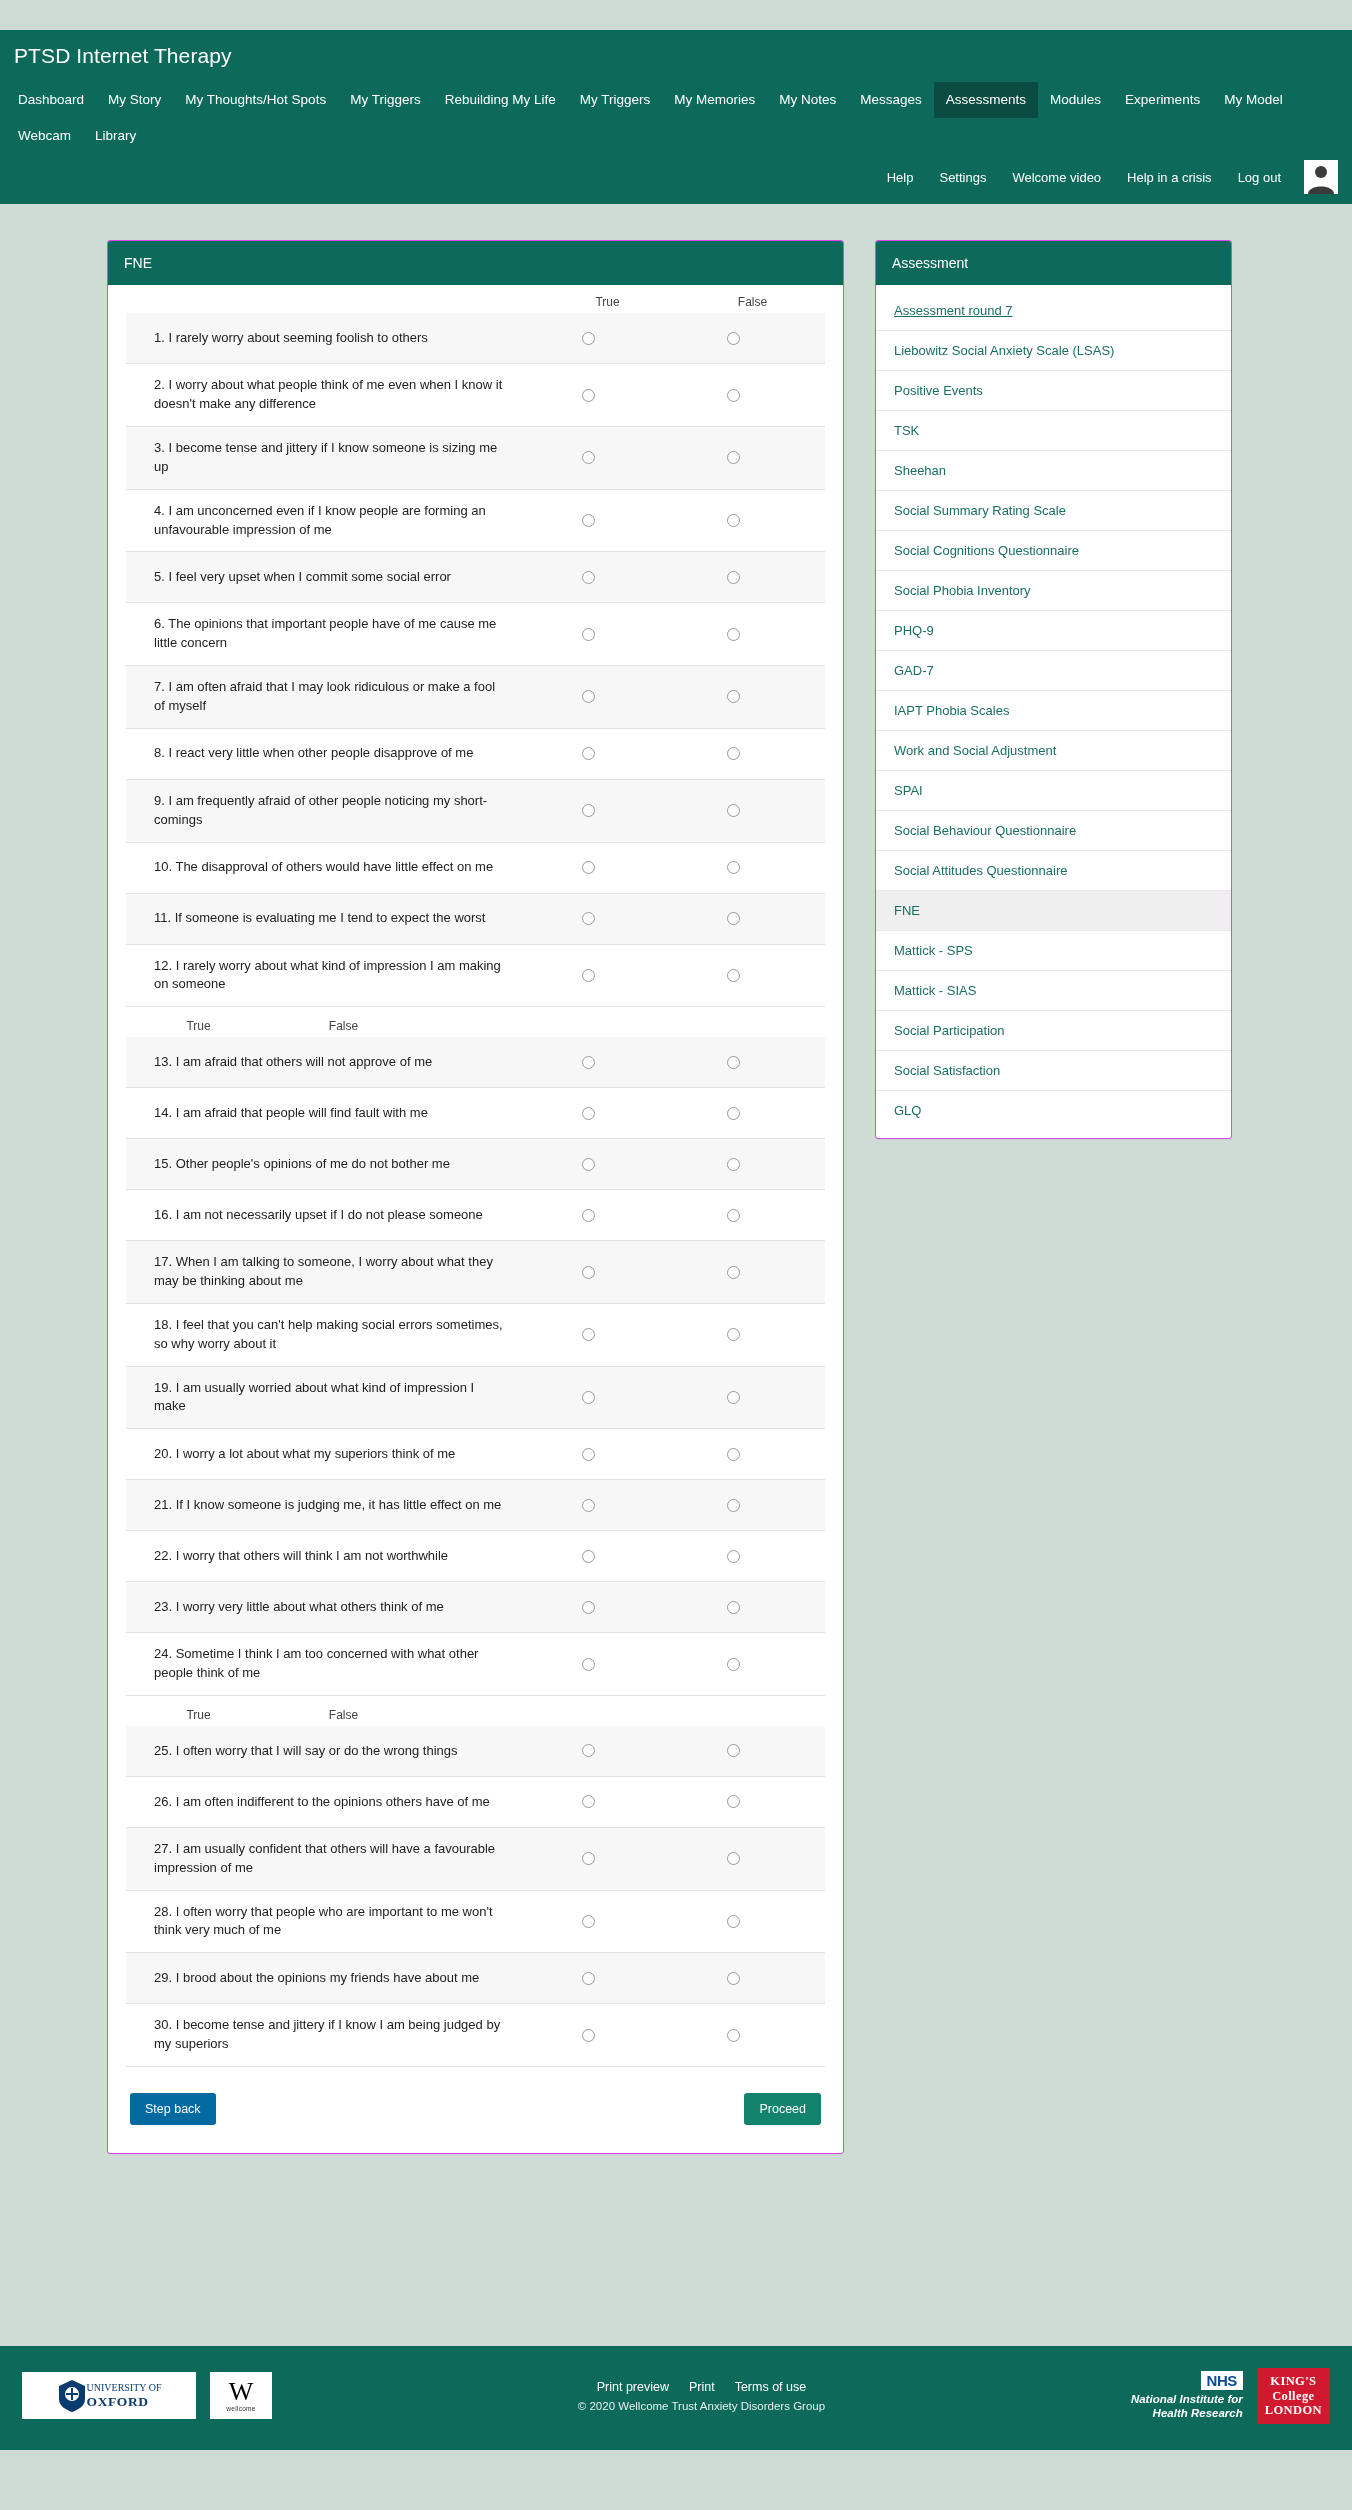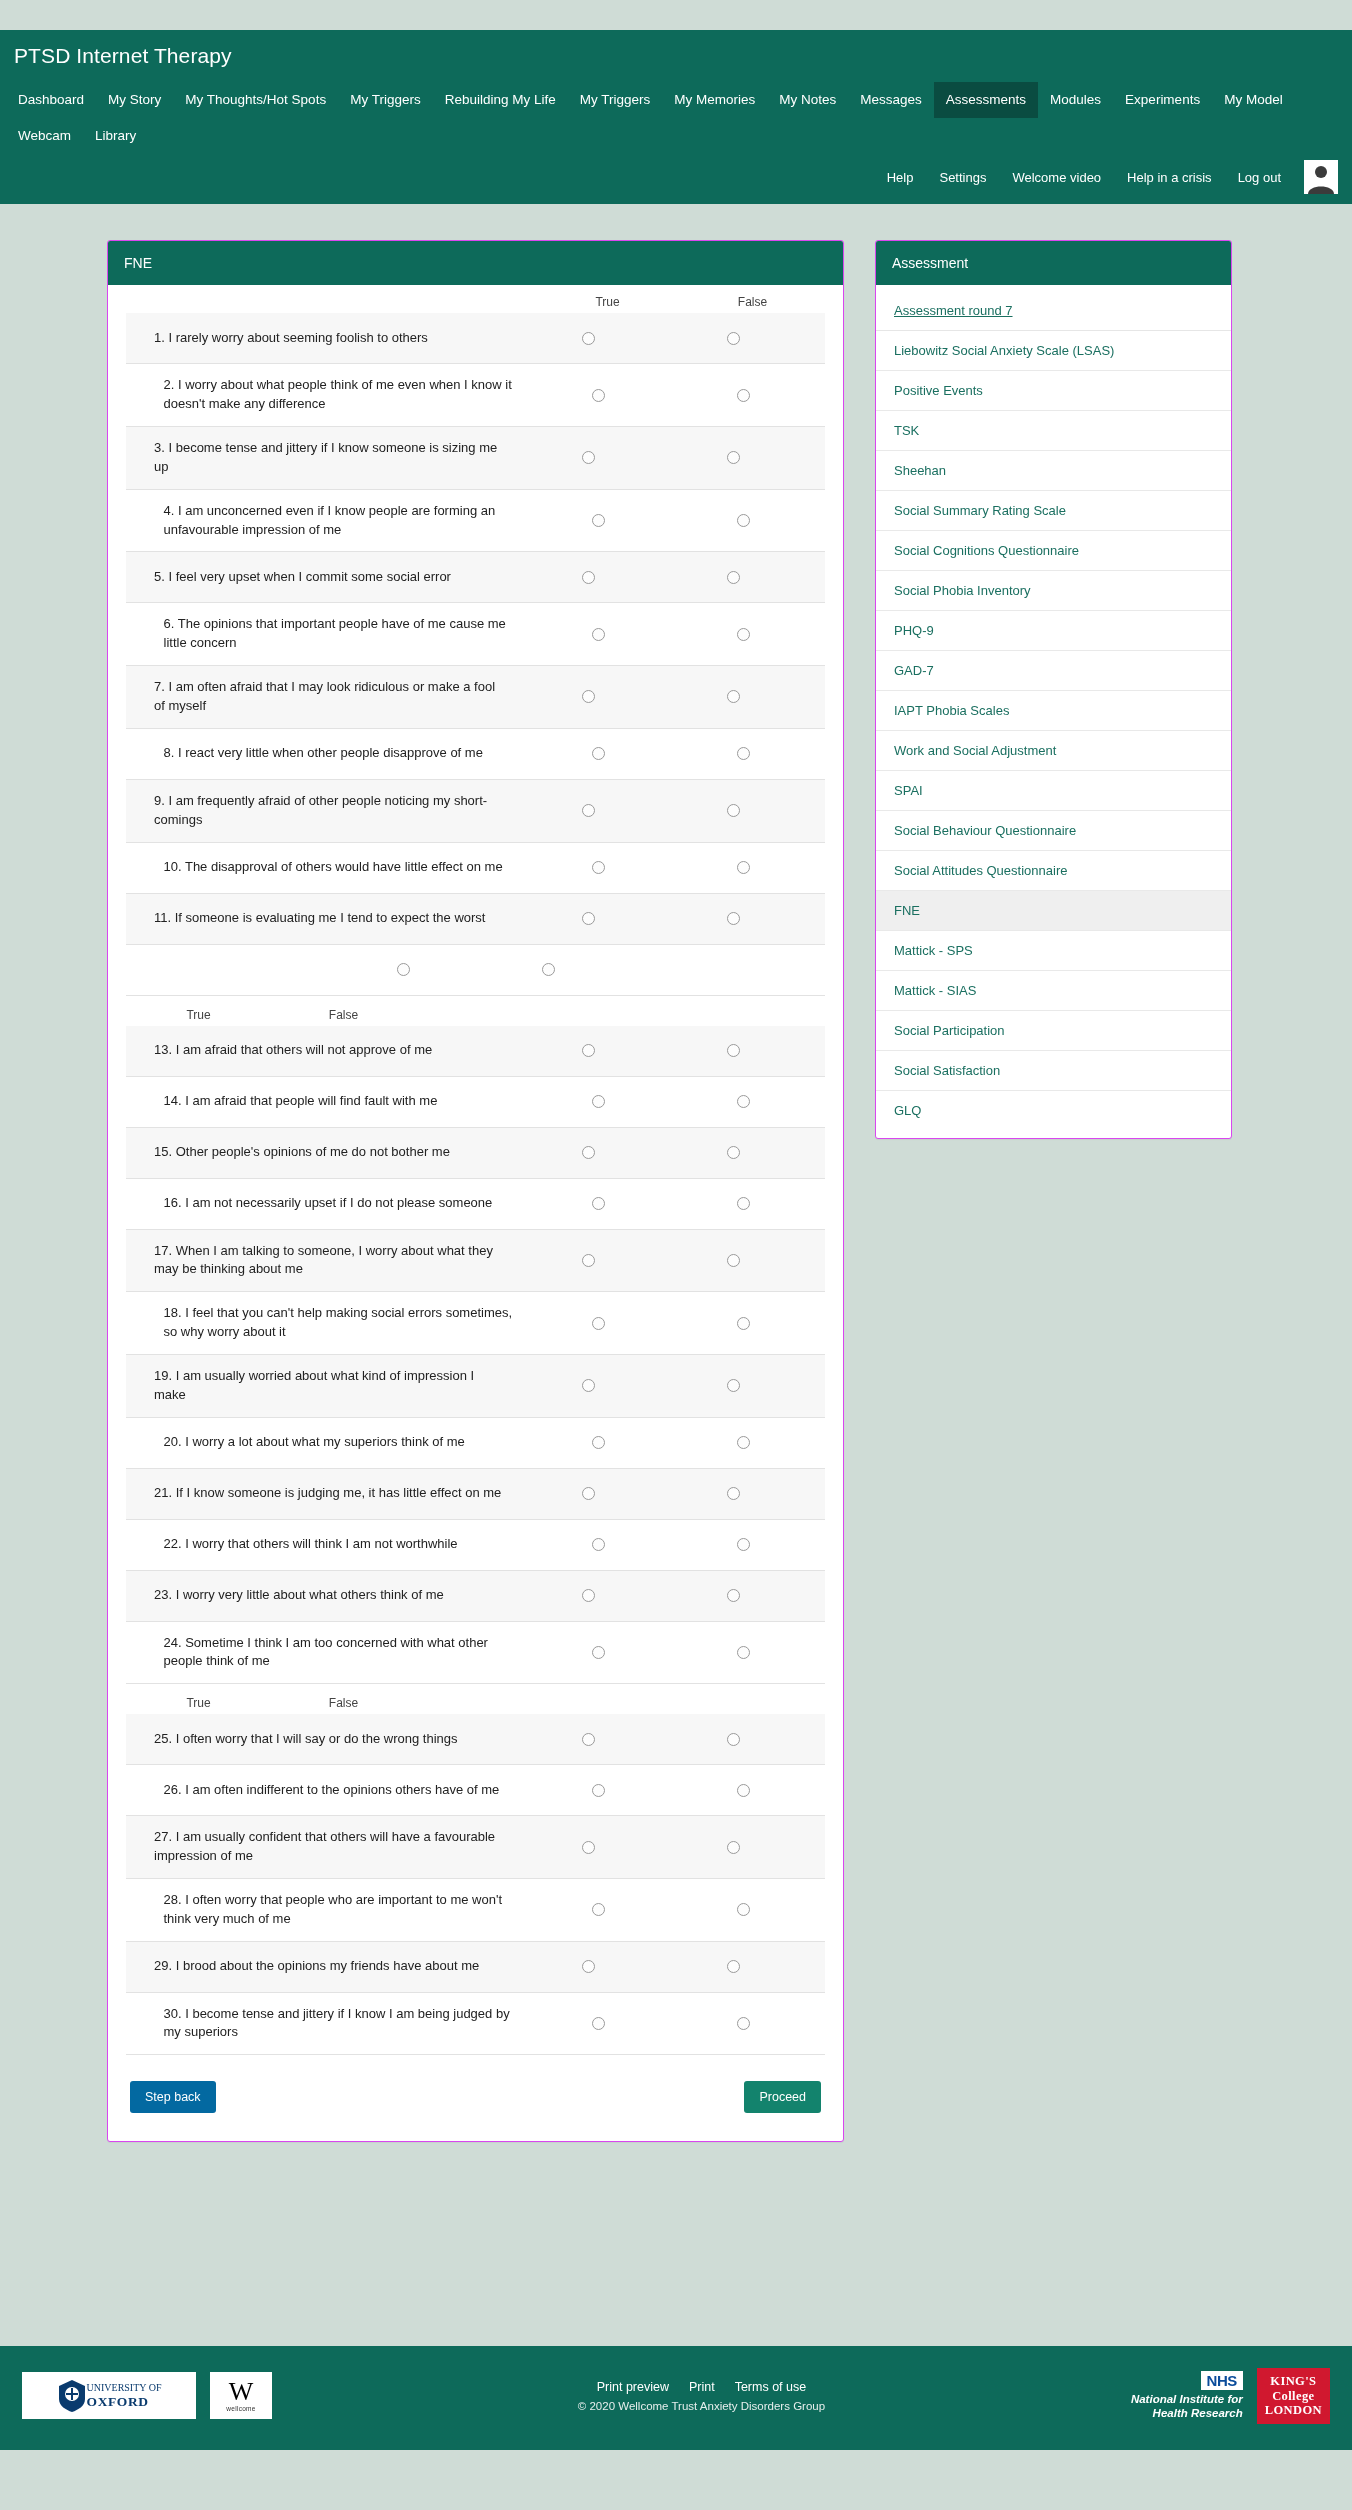--- a/index.html
+++ b/index.html
@@ -110,21 +110,21 @@
     flex:0 0 145px;
   }
   .qrow {
     display:flex;
     align-items:center;
     border-bottom:1px solid #e2e2e2;
     min-height:51px;
     padding:6px 0;
   }
   .qrow.odd  { background:#f7f7f7; }
-  .qrow.even { background:#ffffff;justify-content:center; }
+  .qrow.even { background:#ffffff; }
   .qtext {
     flex:1 1 auto;
     font-size:13px;
     line-height:1.45;
     color:#222;
     padding:6px 10px 6px 28px;
     max-width:390px;
   }
   .radio-cell {
     width:145px;
@@ -381,20 +381,21 @@
             <div class="qrow odd">
               <div class="qtext">11. If someone is evaluating me I tend to expect the worst</div>
               <div class="radio-cell">
                 <span class="radio"></span>
               </div>
               <div class="radio-cell">
                 <span class="radio"></span>
               </div>
             </div>
             <div class="qrow even">
+              <div class="qtext">12. I rarely worry about what kind of impression I am making on someone</div>
               <div class="radio-cell">
                 <span class="radio"></span>
               </div>
               <div class="radio-cell">
                 <span class="radio"></span>
               </div>
             </div>
             <div class="inner-head">
               <div class="spacer"></div>
               <div class="col-true">True</div>

